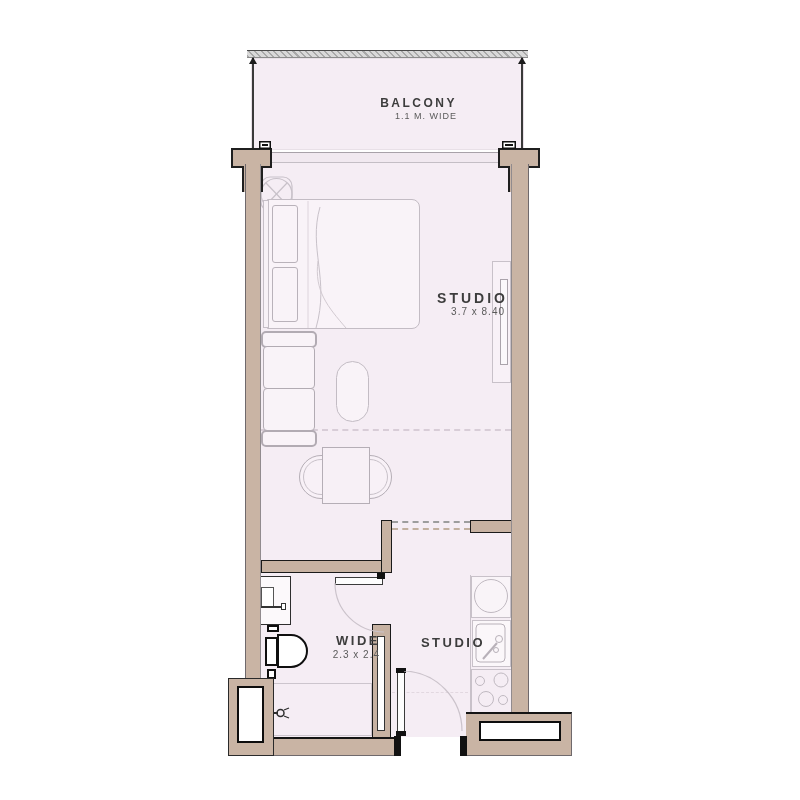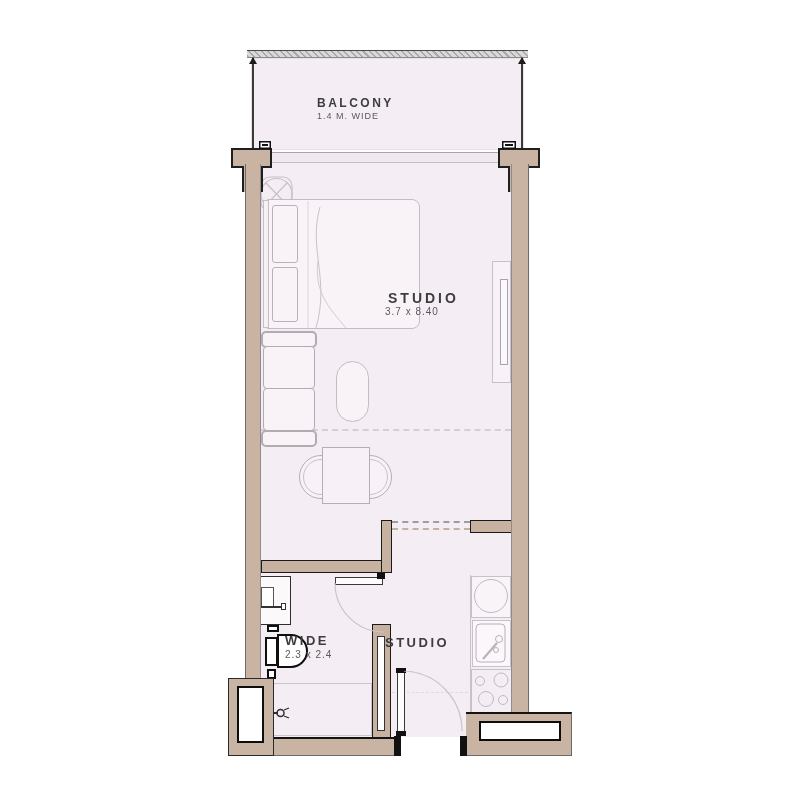--- a/index.html
+++ b/index.html
@@ -12,21 +12,21 @@
   
   .owall{background:#c9b4a4;}
   
   .iwall{background:#c7b2a2;border:1.5px solid #1a1a1a;}
   .cap{background:#c9b4a4;border:2px solid #1f1f1f;}
   .blackbit{background:#111111;}
   .shaft{background:#ffffff;border:2px solid #0d0d0d;}
   
   .furn{background:#f9f3f8;border:1.5px solid #b2abb3;}
   .furnlight{background:#f9f3f8;border:1px solid #c3bcc4;}
-  .label{color:#3d3d3d;text-align:left;line-height:1.25;}
+  .label{color:#3d3d3d;text-align:right;line-height:1.25;}
   .room-name{font-weight:600;letter-spacing:2.5px;font-size:13px;}
   .room-dims{font-weight:400;letter-spacing:1px;font-size:10px;color:#5a5a5a;}
   .rail{background:repeating-linear-gradient(45deg,#a9a9a9 0 1.5px,#d9d9d9 1.5px 4.5px);
         border-top:1.5px solid #4a4a4a;border-bottom:1px solid #8b8b8b;}
   .thinline{background:#3a3a3a;}
   .arrow-up{width:0;height:0;border-left:4px solid transparent;border-right:4px solid transparent;
             border-bottom:7px solid #1c1c1c;}
   .dash-gray{border-top:2.5px dashed #9d9d9d;}
   .dash-tan{border-top:2.5px dashed #c2b0a0;}
   .dash-room{border-top:2px dashed #d8cdd7;}
@@ -39,21 +39,21 @@
 
 <div id="plan">
 
   <div class="abs rail" style="left:247px;top:50px;width:281px;height:8px;z-index:3;"></div>
   <div class="abs floor" style="left:251px;top:58px;width:273px;height:92px;z-index:1;border:1px solid #e8e0e7;"></div>
   <div class="abs thinline" style="left:252px;top:58px;width:2px;height:90px;z-index:3;"></div>
   <div class="abs thinline" style="left:521px;top:58px;width:2px;height:90px;z-index:3;"></div>
   <div class="abs arrow-up" style="left:249px;top:57px;z-index:4;"></div>
   <div class="abs arrow-up" style="left:518px;top:57px;z-index:4;"></div>
   <div class="abs label room-name" style="left:317px;top:96px;width:140px;font-size:12px;z-index:7;"><span>BALCONY</span></div>
-  <div class="abs label room-dims" style="left:317px;top:111px;width:140px;font-size:9px;z-index:7;"><span>1.4 M. WIDE</span></div>
+  <div class="abs label room-dims" style="left:317px;top:111px;width:140px;font-size:9px;z-index:7;"><span>1.1 M. WIDE</span></div>
 
   <div class="abs cap" style="left:231px;top:148px;width:41px;height:20px;z-index:5;"></div>
   <div class="abs cap" style="left:498px;top:148px;width:42px;height:20px;z-index:5;"></div>
   <div class="abs wall" style="left:242px;top:166px;width:21px;height:26px;border-left:2px solid #1f1f1f;border-right:2px solid #1f1f1f;z-index:5;"></div>
   <div class="abs wall" style="left:508px;top:166px;width:21px;height:26px;border-left:2px solid #1f1f1f;border-right:2px solid #1f1f1f;z-index:5;"></div>
 
   <div class="abs blackbit" style="left:259px;top:141px;width:12px;height:8px;z-index:8;box-shadow:inset 0 0 0 1.5px #111, inset 0 0 0 3px #fff;"></div>
   <div class="abs blackbit" style="left:502px;top:141px;width:14px;height:8px;z-index:8;box-shadow:inset 0 0 0 1.5px #111, inset 0 0 0 3px #fff;"></div>
 
   <div class="abs" style="left:272px;top:152px;width:226px;height:11px;background:#f1e9f0;border-top:1.5px solid #a8a2a9;border-bottom:1px solid #c4bec5;z-index:3;"></div>

